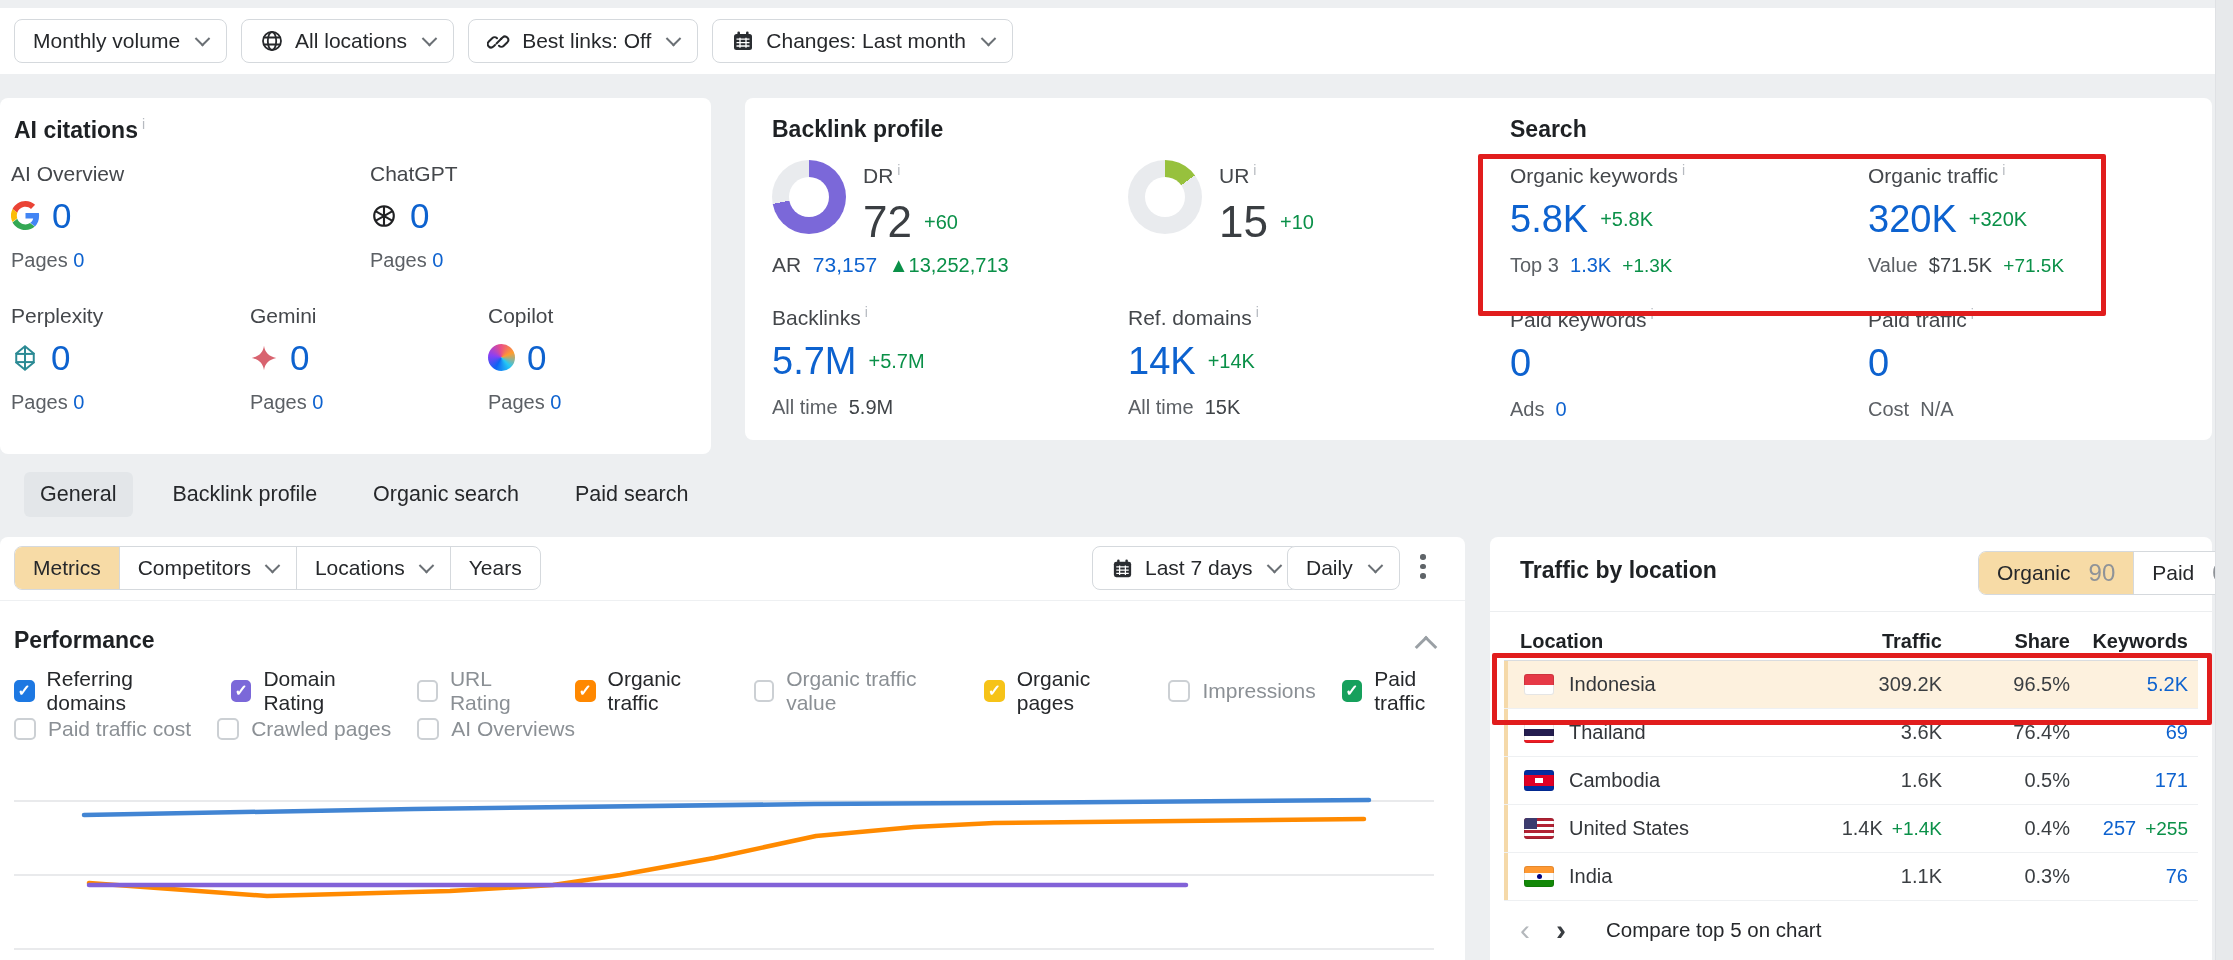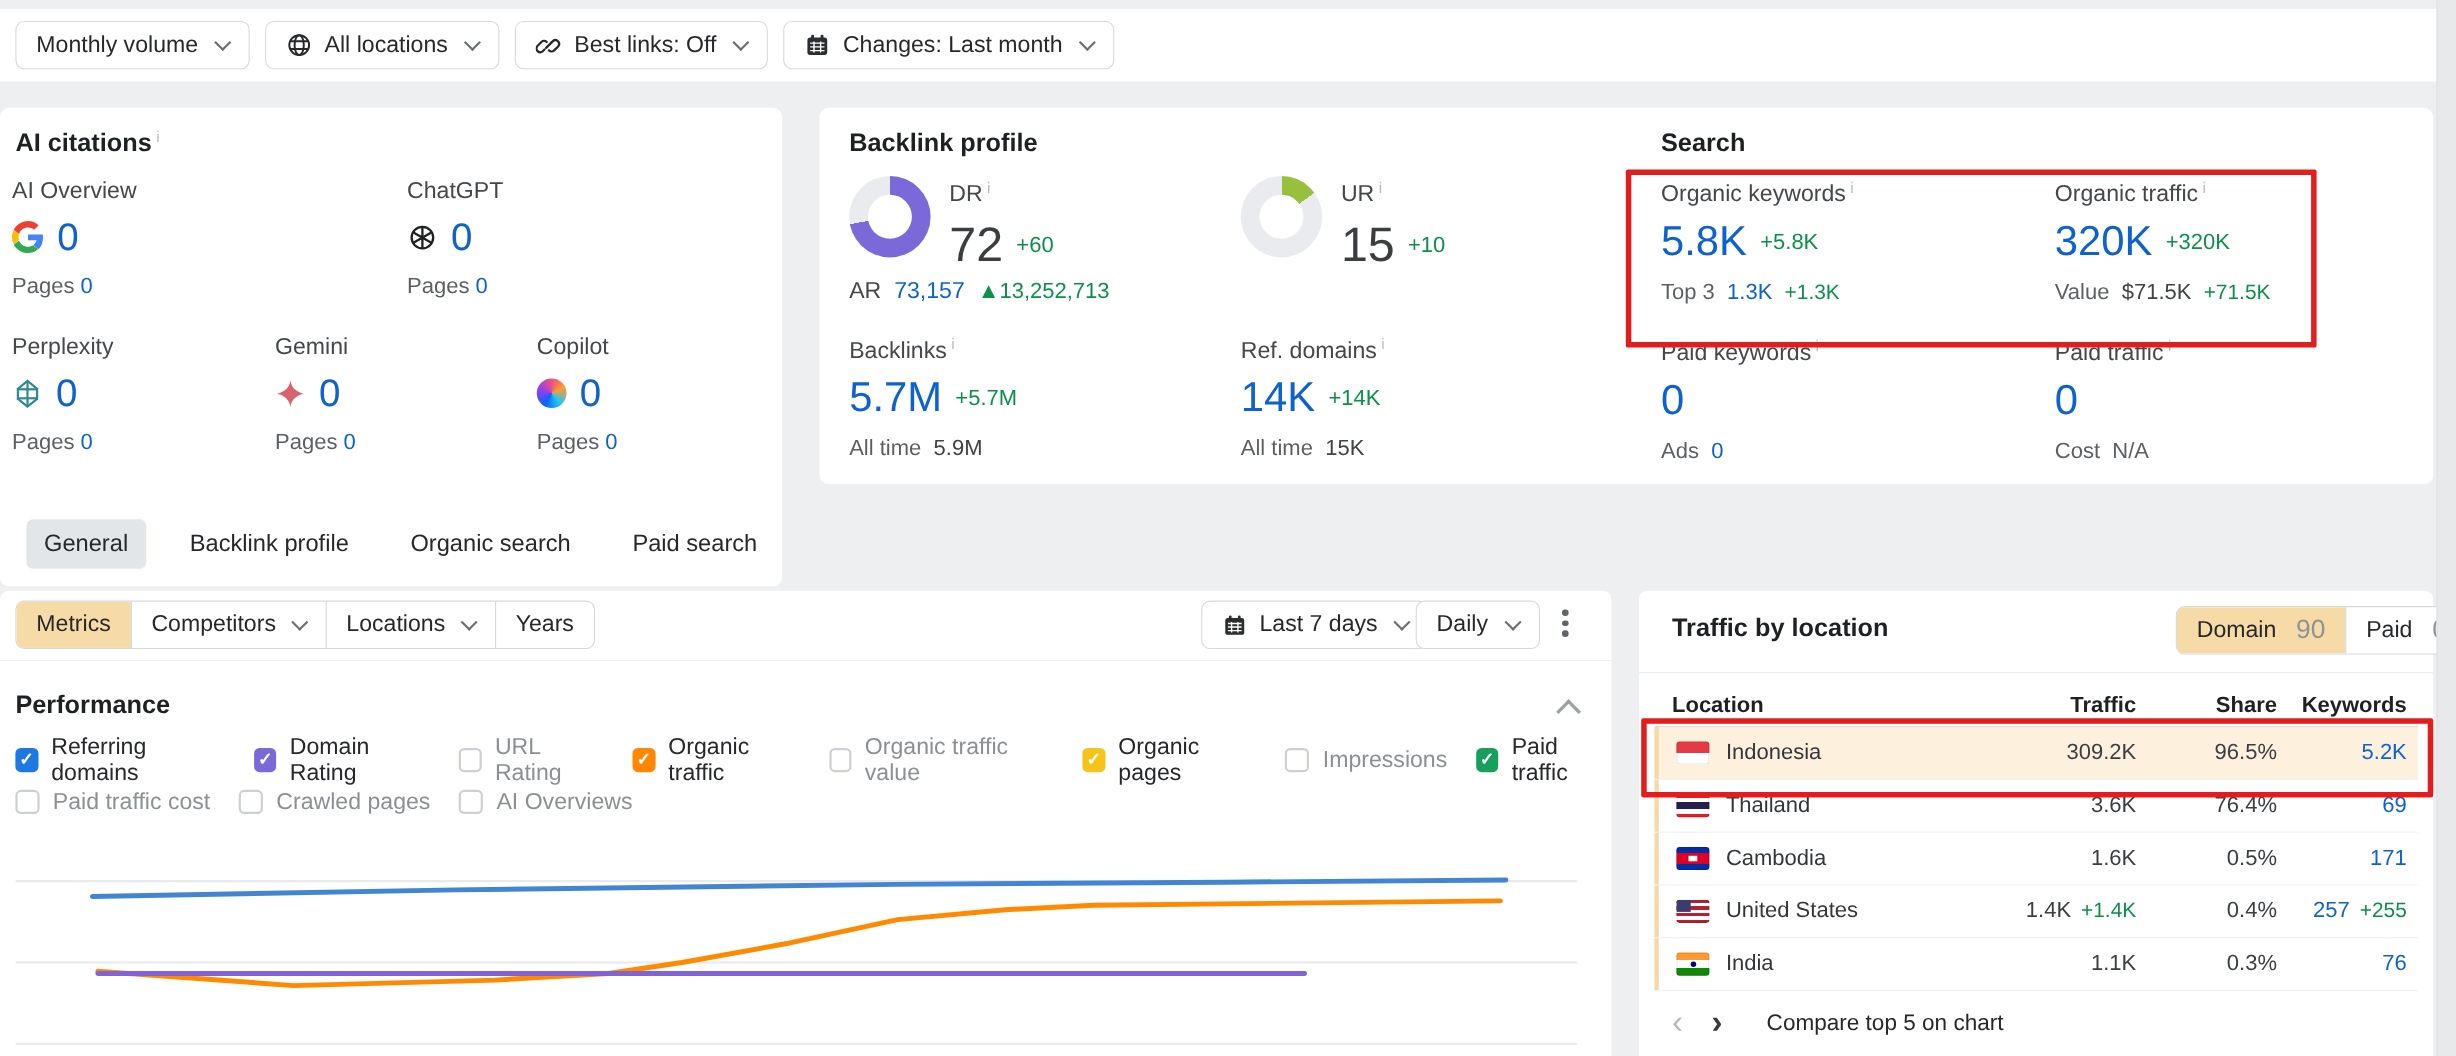--- a/index.html
+++ b/index.html
@@ -14,21 +14,21 @@
   .lnk{color:#0d62cf;cursor:pointer;text-decoration:none;}
   .green{color:#0a9048;}
   .muted{color:#9aa0a6;}
 
   
   #topbar{position:absolute;left:0;top:8px;width:2216px;height:66px;background:#fff;display:flex;align-items:center;gap:14px;padding-left:14px;box-sizing:border-box;}
   .btn{display:inline-flex;align-items:center;gap:11px;height:44px;padding:0 18px;border:1px solid #d5d9dd;border-radius:8px;background:#fff;font-size:21px;color:#26282b;box-sizing:border-box;cursor:pointer;justify-content:flex-end;}
   .btn svg{flex:none;}
 
   
-  #card-ai{left:0;top:98px;width:711px;height:435px;}
+  #card-ai{left:0;top:98px;width:711px;height:356px;}
   #card-bs{left:745px;top:98px;width:1467px;height:342px;}
   .sec-title{position:absolute;font-size:23px;font-weight:700;color:#1e2124;}
   .tile{position:absolute;}
   .tile .t-label{font-size:21px;color:#44474b;}
   .tile .t-value{display:flex;align-items:center;gap:12px;margin-top:12px;}
   .tile .t-num{font-size:35px;color:#0d62cf;line-height:1;}
   .tile .t-sub{margin-top:16px;font-size:20px;color:#5c6065;}
   .bignum{font-size:38px;color:#0d62cf;line-height:1;}
   .delta{font-size:20px;color:#0a9048;}
   .donut{position:absolute;width:74px;height:74px;border-radius:50%;}
@@ -416,21 +416,21 @@
       <polyline points="75,120 253,133 436,128 539,122 606,112 700,95 802,73 900,64 980,60 1350,56" fill="none" stroke="#ff8a00" stroke-width="4.5" stroke-linecap="round" stroke-linejoin="round"></polyline>
       <polyline points="75,122 1172,122" fill="none" stroke="#8262d8" stroke-width="4.5" stroke-linecap="round" stroke-linejoin="round"></polyline>
     </svg>
 </div>
 
 <div class="card" id="card-loc">
   <div class="sec-title" id="loc-title">Traffic by location</div>
 
   <div class="seg" id="loc-toggle">
     <div class="seg-item active">
-        <span>Domain</span>
+        <span>Organic</span>
         <span class="count">90</span>
       </div>
     <div class="seg-item">
         <span>Paid</span>
         <span class="count">0</span>
       </div>
   </div>
   <div id="loc-head-divider"></div>
 
   <div class="t-head">

